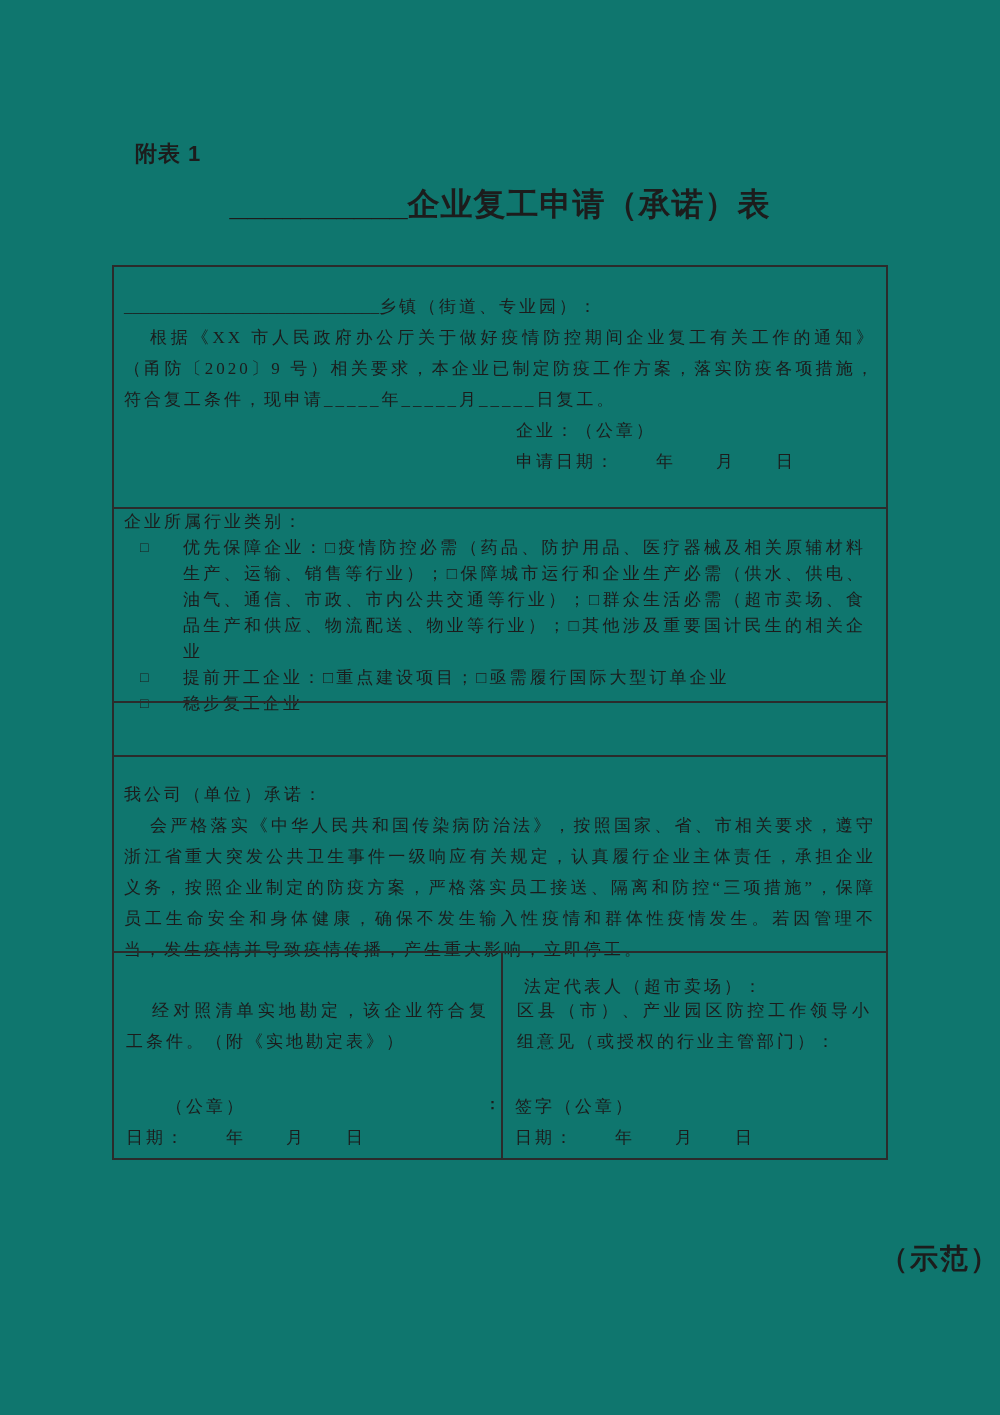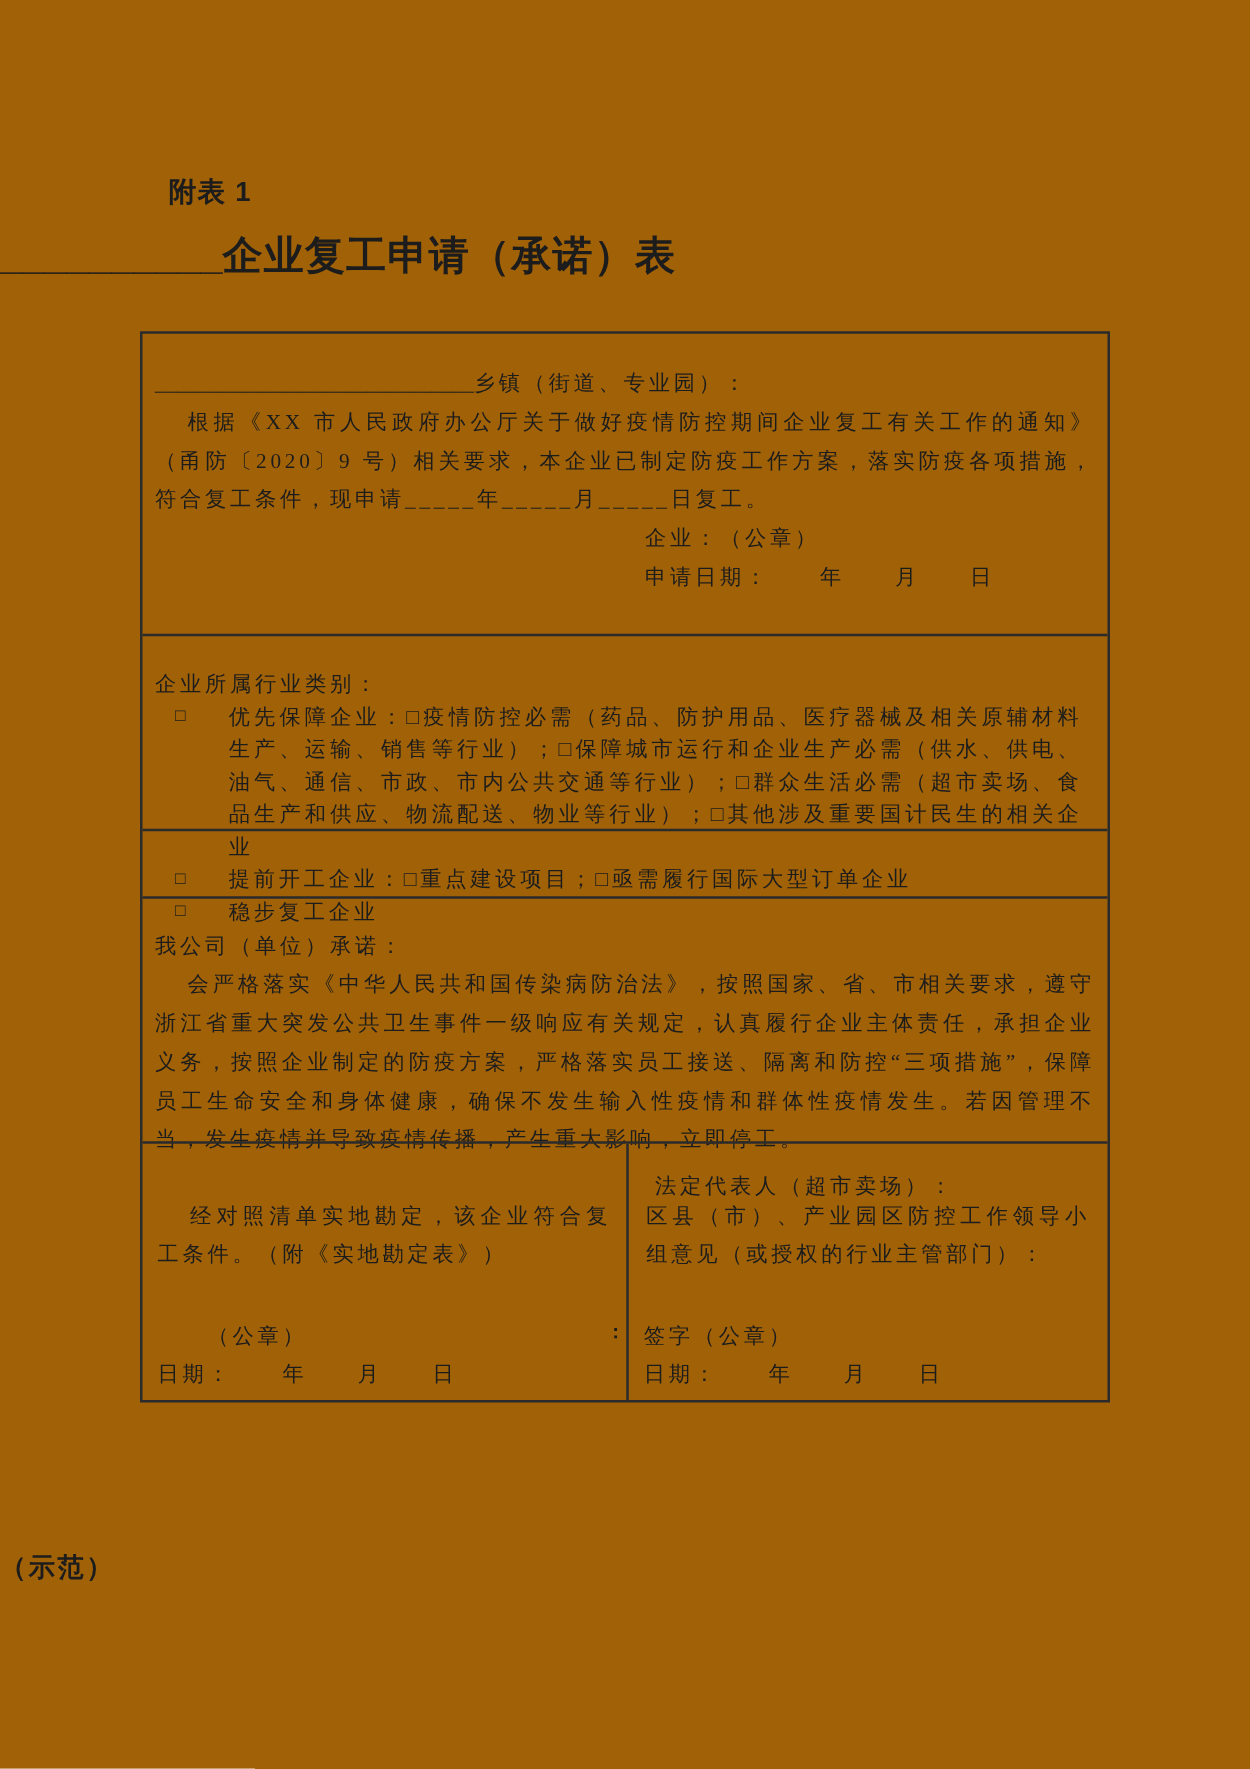--- a/index.html
+++ b/index.html
@@ -1,48 +1,48 @@
 <!DOCTYPE html>
 <html><head>
 <meta charset="utf-8">
 <style>
   * { margin:0; padding:0; box-sizing:border-box; }
   html,body { background:#ffffff; }
   .sheet {
-    position:relative; width:1000px; height:1415px; background:#a16207;
+    position:relative; width:1000px; height:1415px; background:#0f766e;
     color:#1c1c1c; font-family:"Liberation Serif","DejaVu Serif",serif;
     overflow:hidden;
   }
   .attach {
     position:absolute; left:135px; top:139px;
     font-family:"Liberation Sans","DejaVu Sans",sans-serif;
     font-weight:700; font-size:22px; letter-spacing:1px;
   }
   .title-row {
-    position:absolute; top:183px; left:0; width:100%; text-align:left;
+    position:absolute; top:183px; left:0; width:100%; text-align:center;
     font-family:"Liberation Sans","DejaVu Sans",sans-serif;
     font-weight:700; font-size:32px; letter-spacing:1px; white-space:nowrap;
   }
   .title-blank { letter-spacing:0; font-weight:700; }
   .form {
     position:absolute; left:112px; top:265px; width:776px;
     border:2px solid #2b2b2b;
     font-size:17px; letter-spacing:3px; line-height:31px;
   }
   .row { position:relative; padding:0 10px; }
   .row + .row { border-top:2px solid #2b2b2b; }
   
   .r1 { height:240px; padding-top:24px; }
   .addr { white-space:nowrap; }
   .blank { letter-spacing:0; }
   .para { text-align:justify; }
   .ind { text-indent:26px; }
   .seal-block { margin-left:392px; margin-top:0; white-space:nowrap; }
   
-  .r2 { height:156px; padding-top:26px; line-height:26px; }
+  .r2 { height:194px; padding-top:0; line-height:26px; }
   .li { position:relative; padding-left:59px; padding-right:10px; text-align:justify; }
   .cb { position:absolute; left:16px; top:0; font-size:14px; letter-spacing:0; }
   
   .r3 { height:54px; display:flex; padding:0; }
   .r3-label {
     width:169px; border-right:2px solid #2b2b2b;
     padding:2px 9px 0; line-height:25px;
   }
   .jl { text-align:justify; text-align-last:justify; }
   .r3-value { flex:1; }
@@ -55,23 +55,23 @@
   .cell-left { width:389px; border-right:2px solid #2b2b2b; }
   .cell-right { flex:1; padding:20px 14px 0; }
   .cell .para { margin-top:22px; }
   .bottom-block { position:absolute; left:12px; right:12px; bottom:5px; white-space:nowrap; }
   .seal-line { text-indent:40px; }
   .stray-colon {
     position:absolute; right:1px; top:136px;
     font-size:15px; letter-spacing:0; font-weight:700;
   }
   .demo {
-    position:absolute; top:1240px; left:0; width:100%; text-align:left;
+    position:absolute; top:1240px; left:0; width:100%; text-align:right;
     font-family:"Liberation Sans","DejaVu Sans",sans-serif;
-    font-weight:700; font-size:21px; letter-spacing:2px;
+    font-weight:700; font-size:28px; letter-spacing:2px;
   }
 </style>
 </head>
 <body>
 
 <div class="sheet">
 
   <div class="attach">附表 1</div>
 
   <div class="title-row">

